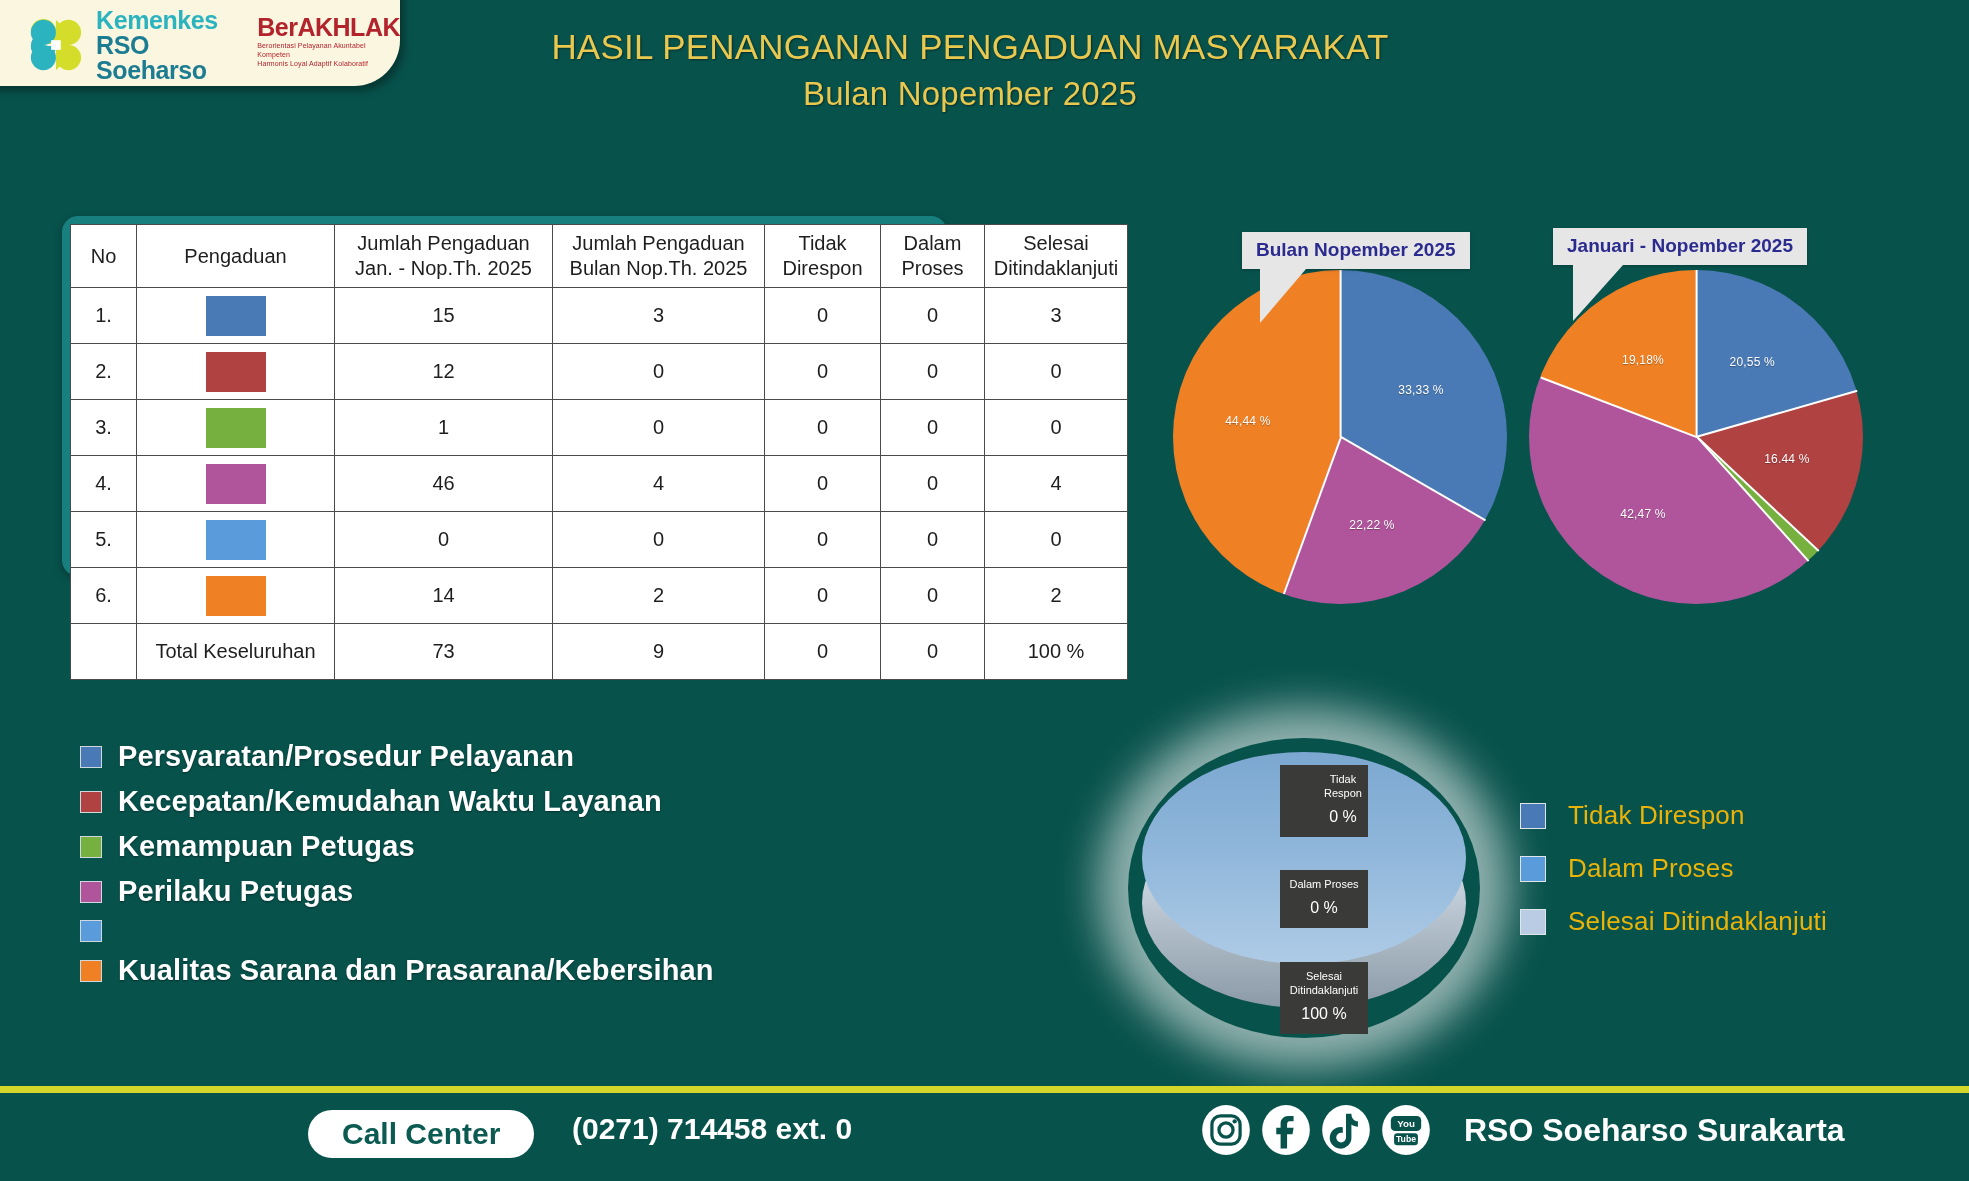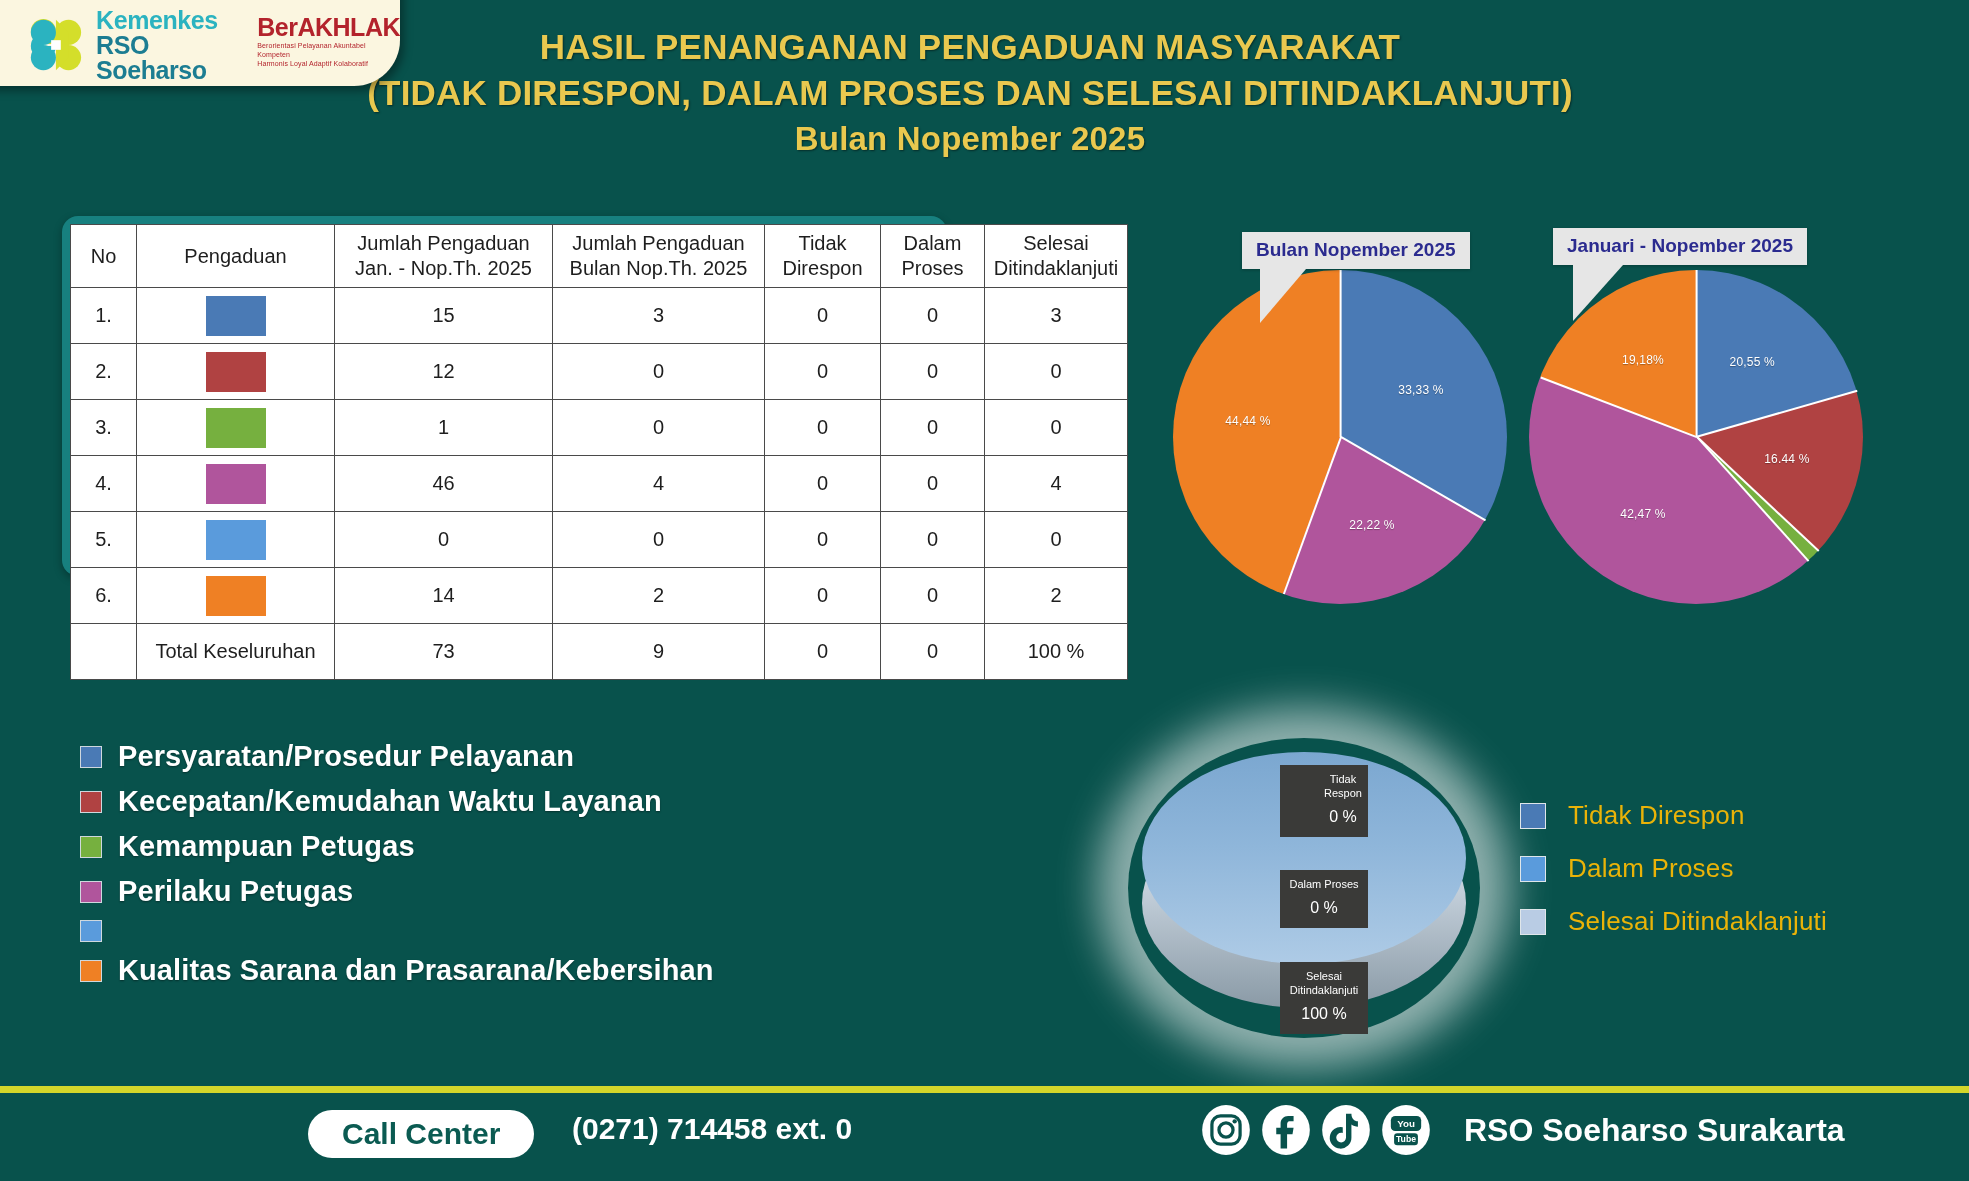--- a/index.html
+++ b/index.html
@@ -27,21 +27,21 @@
   #berakhlak { margin-left: 6px; position: relative; top:-4px;}
   #berakhlak .ba-main { font-size: 25px; font-weight: 800; color: #b3232c; letter-spacing:-.5px;}
   #berakhlak .ba-sub { font-size: 7px; color: #b3232c; line-height: 1.25; letter-spacing:.1px;}
 
   
   #title-block {
     position: absolute; left: 330px; top: 24px; width: 1280px;
     text-align: center; z-index: 2;
   }
   #title-block div {
-    color: #e9c84f; font-weight: 700; letter-spacing: .2px;
+    color: #e9c84f; font-weight: 400; letter-spacing: .2px;
     text-shadow: 1px 1px 2px rgba(0,0,0,.45);
   }
   #title-l1 { font-size: 35px; line-height: 1.3; }
   #title-l2 { font-size: 35px; line-height: 1.3; }
   #title-l3 { font-size: 33px; line-height: 1.45; }
 
   
   #table-frame {
     position: absolute; left: 62px; top: 216px;
     width: 885px; height: 360px;
@@ -182,21 +182,20 @@
   </div>
   <div id="berakhlak">
     <div class="ba-main">BerAKHLAK</div>
     <div class="ba-sub">Berorientasi Pelayanan Akuntabel Kompeten</div>
     <div class="ba-sub">Harmonis Loyal Adaptif Kolaboratif</div>
   </div>
 </div>
 
 <div id="title-block">
   <div id="title-l1">HASIL PENANGANAN PENGADUAN MASYARAKAT</div>
-  <div id="title-l2">(TIDAK DIRESPON, DALAM PROSES DAN SELESAI DITINDAKLANJUTI)</div>
   <div id="title-l3">Bulan Nopember 2025</div>
 </div>
 
 <div id="table-frame">
   <table class="main-table">
     <colgroup>
       <col class="col-no">
         <col class="col-peng">
         <col class="col-jum1">
         <col class="col-jum2">

